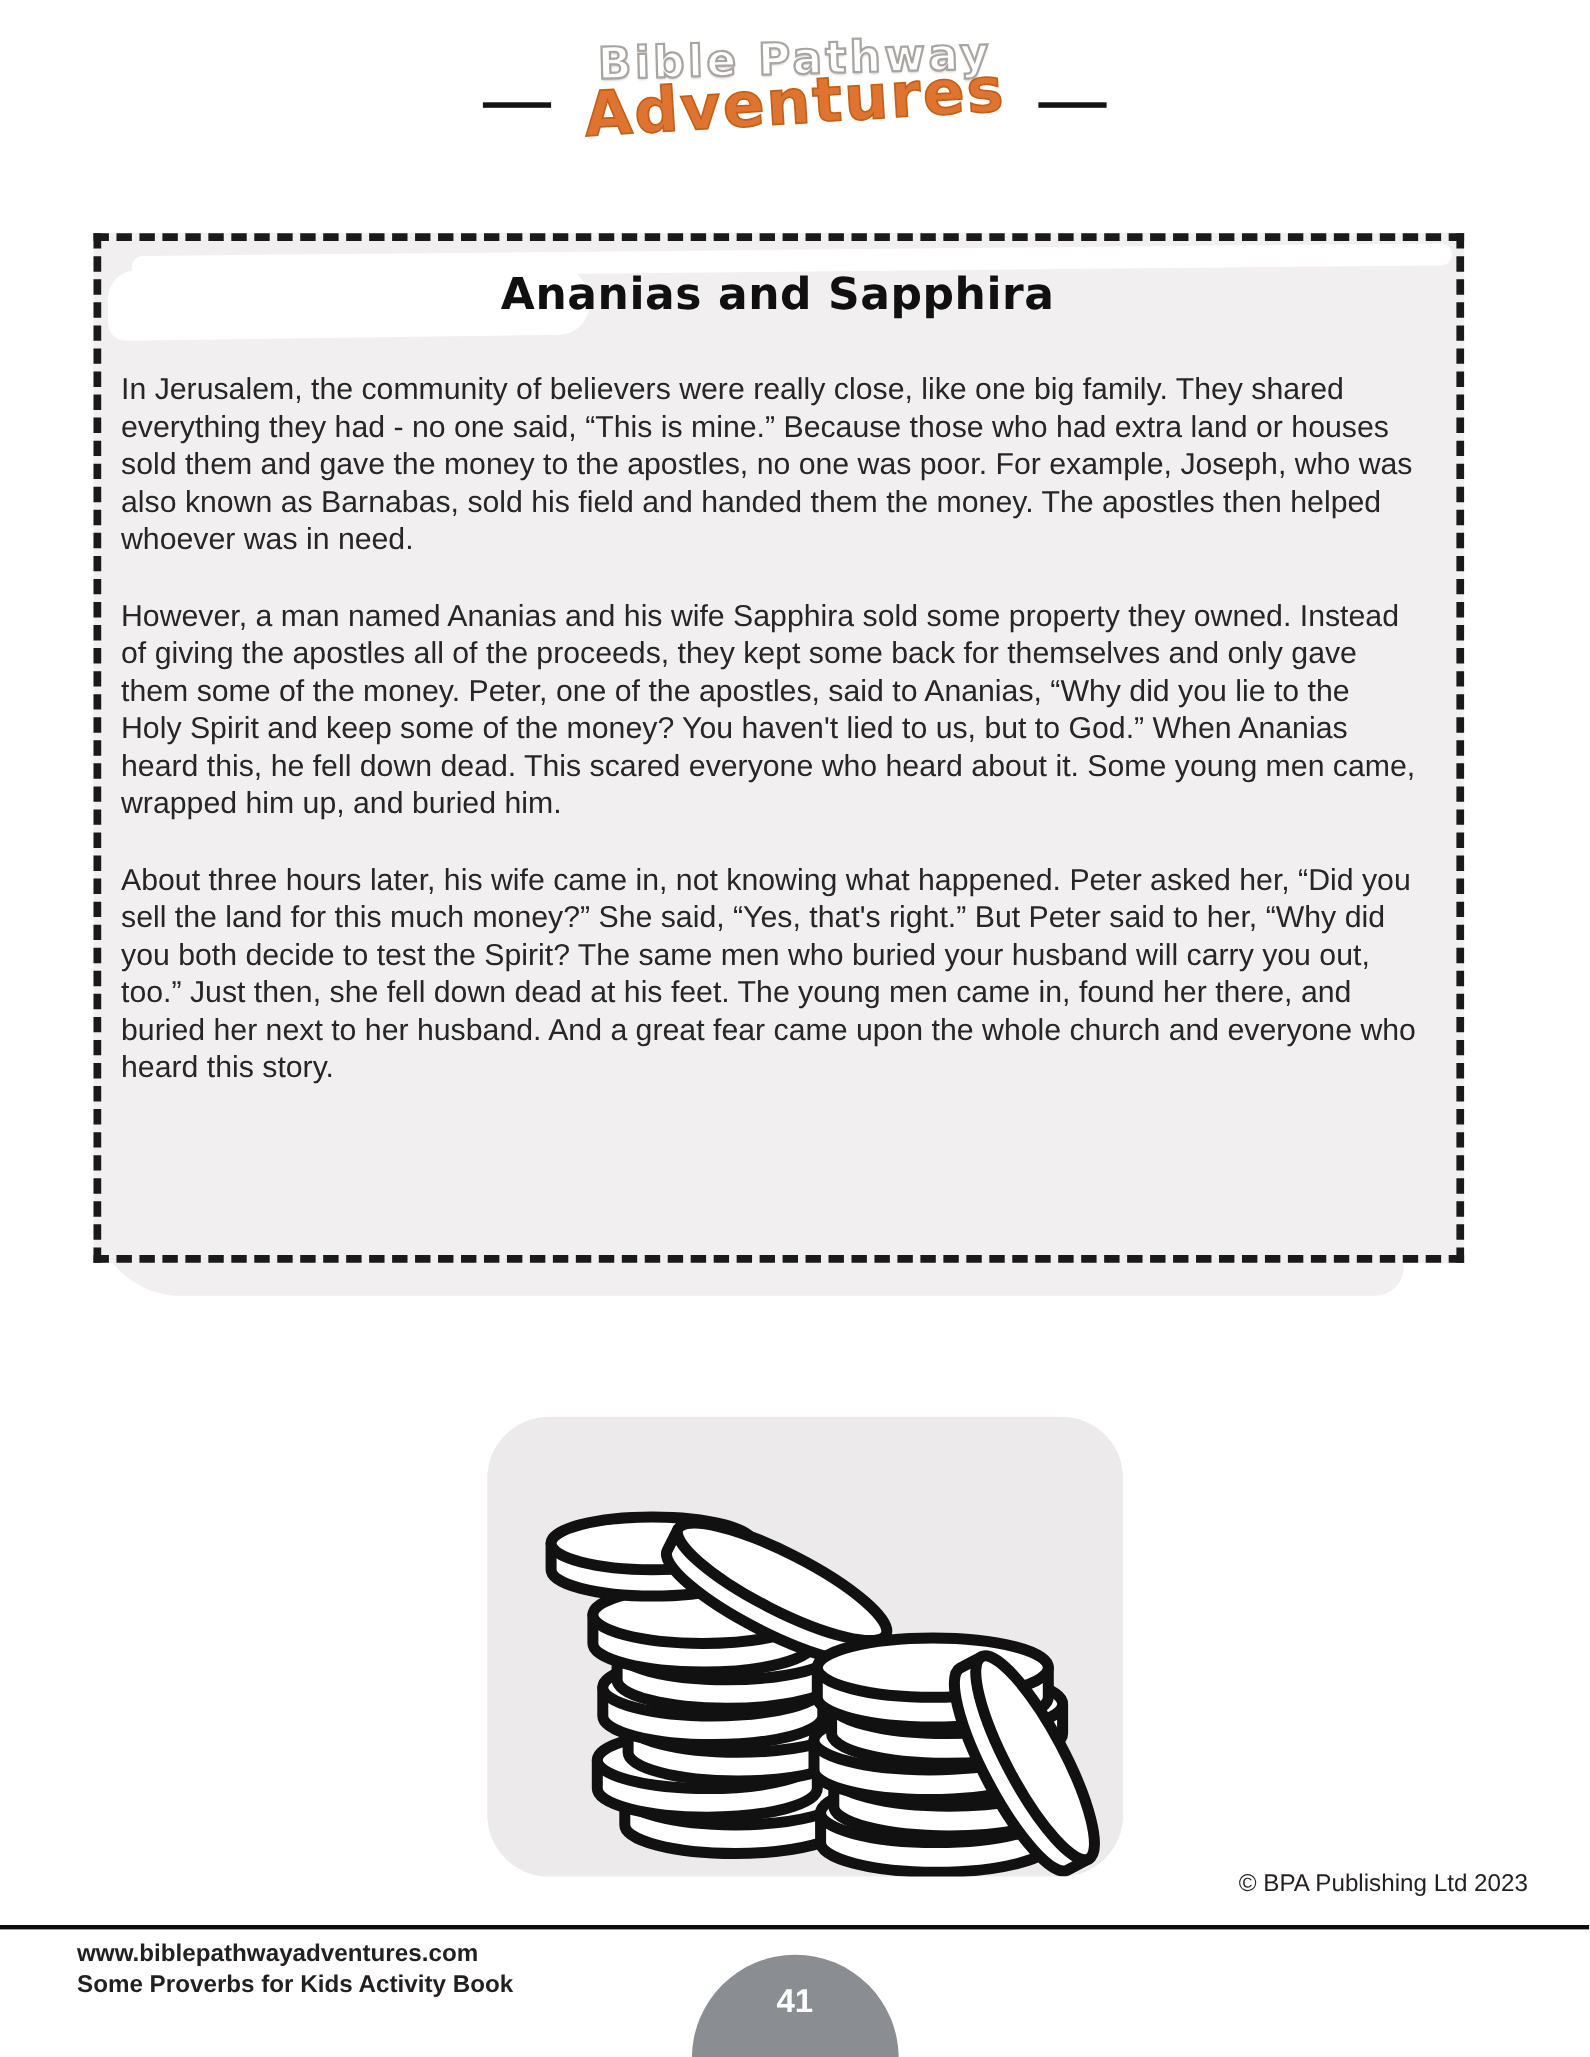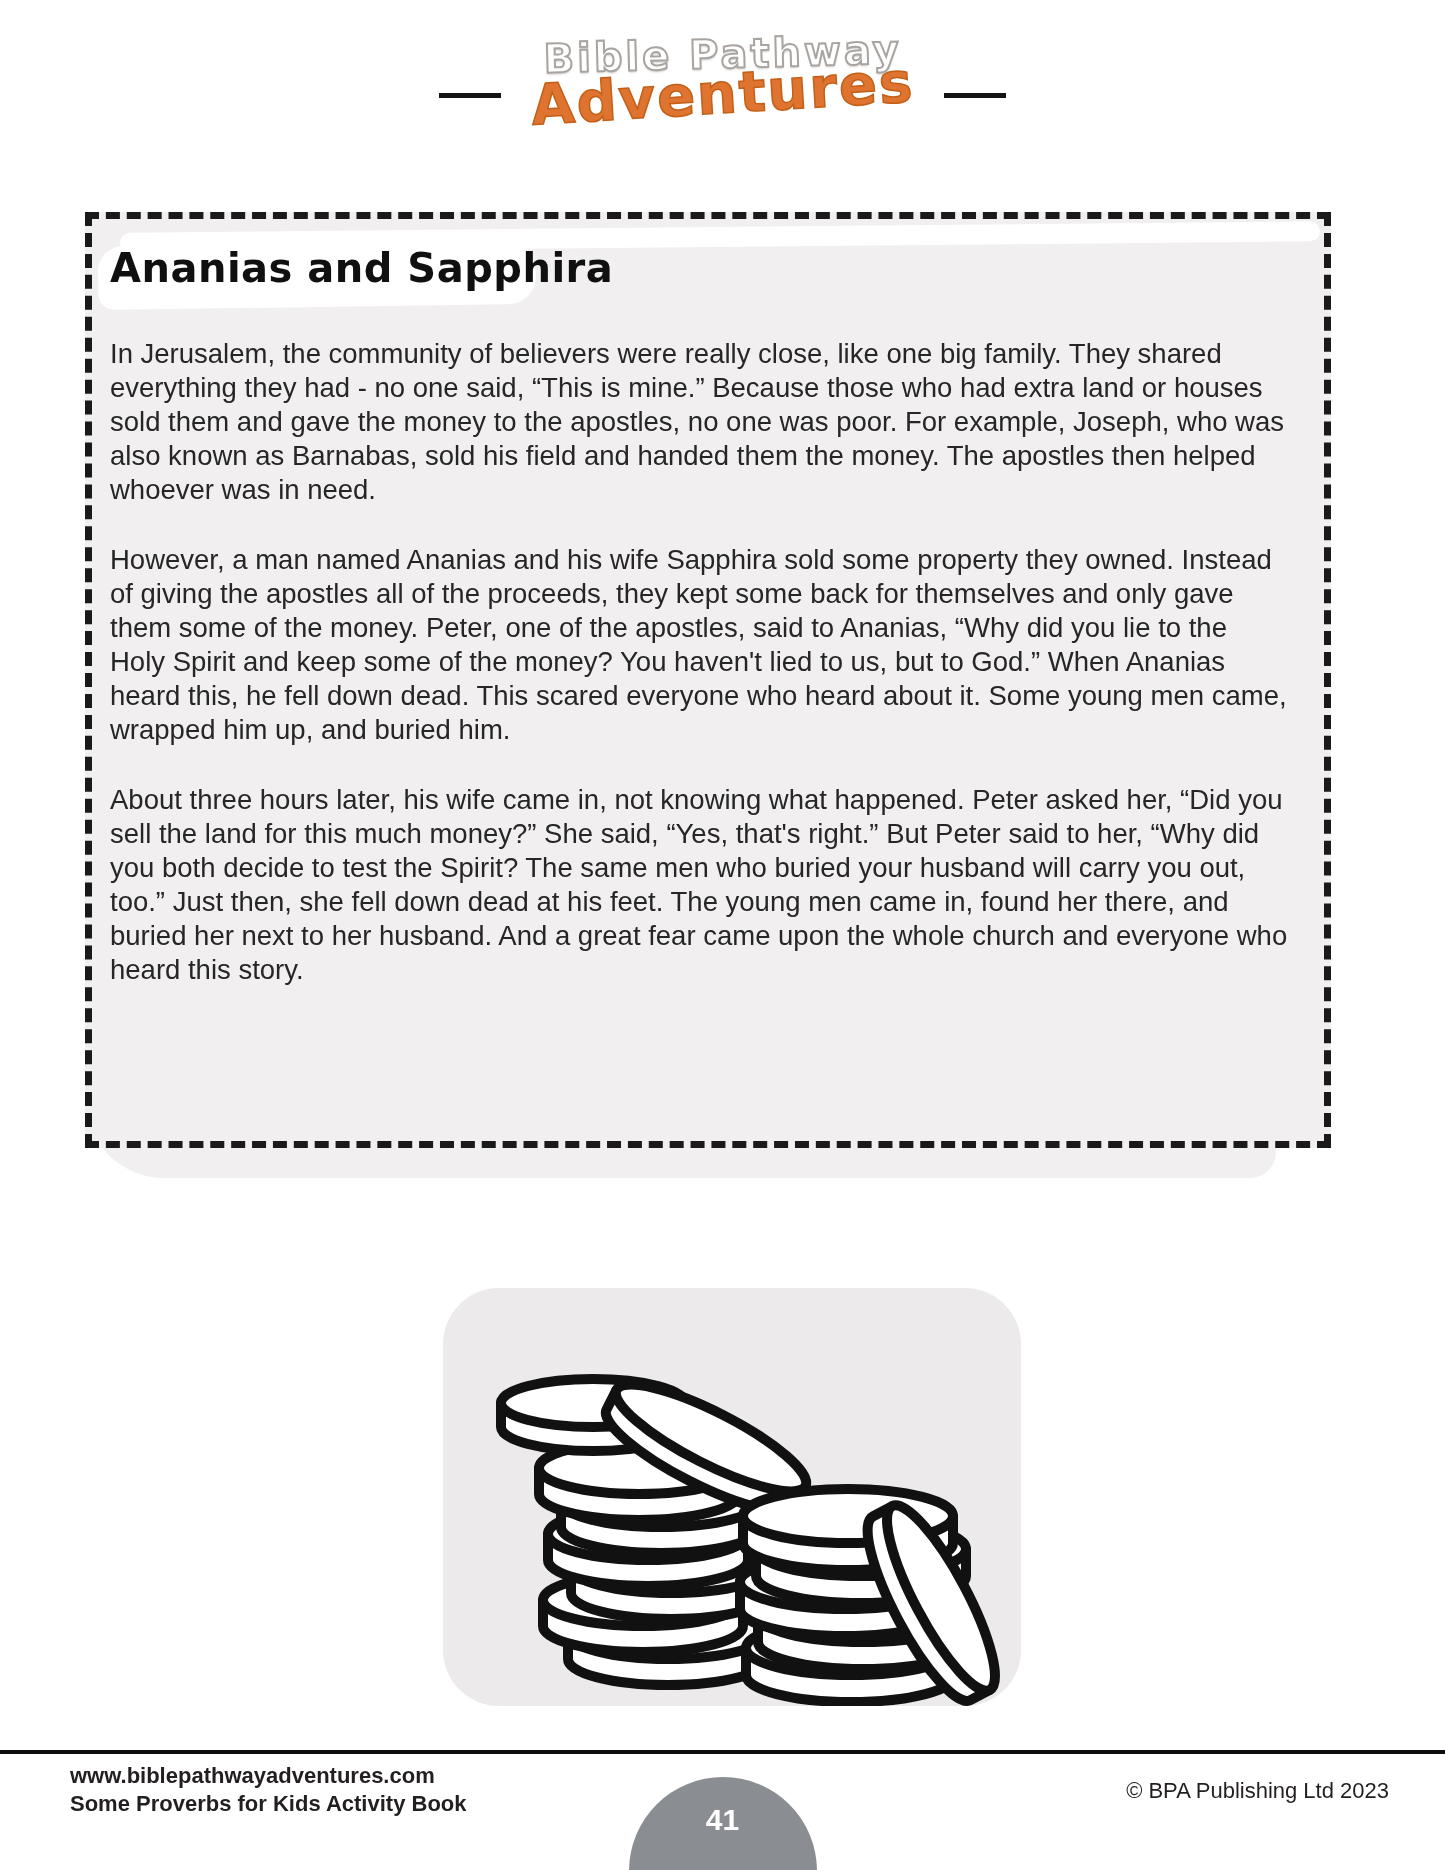--- a/index.html
+++ b/index.html
@@ -36,38 +36,38 @@
     position:absolute;top:8px;left:28px;right:4px;height:20px;background:#ffffff;
     border-radius:10px;transform:rotate(-0.55deg);
   }
   .title-highlight{
     position:absolute;top:24px;left:6px;width:438px;height:64px;background:#ffffff;
     border-radius:26px 34px 28px 16px;transform:rotate(-0.8deg);
   }
   .story-title{
     position:relative;z-index:2;margin:0 0 46px 0;
     font-family:"DejaVu Sans", sans-serif;font-size:40px;line-height:46px;font-weight:bold;
-    color:#101010;letter-spacing:0.5px;
+    color:#101010;letter-spacing:0.5px;text-align:center;
   }
   .story-box p{
     position:relative;z-index:2;margin:0 16px 36px 0;max-width:1216px;
     font-size:27.5px;line-height:34px;color:#262626;
   }
 
   
   .coins-panel{
     position:absolute;left:443px;top:1288px;width:578px;height:418px;margin:0;
     background:#eceaea;border-radius:56px;
   }
   .coins-panel svg{position:absolute;left:0;top:0;width:100%;height:100%;}
 
   
   .footer-rule{position:absolute;left:0;top:1750px;width:100%;height:4px;background:#0d0d0d;}
   .footer-left{position:absolute;left:70px;top:1762px;font-size:22px;line-height:28px;color:#231f20;font-weight:bold;}
-  .footer-right{position:absolute;right:56px;top:1778px;font-size:22px;color:#231f20;}
+  .footer-right{position:absolute;right:56px;top:1699px;font-size:22px;color:#231f20;}
   .page-circle{
     position:absolute;left:50%;top:1777px;transform:translateX(-50%);
     width:188px;height:188px;border-radius:50%;background:#8a8e92;
     box-sizing:border-box;padding-top:26px;text-align:center;
     color:#ffffff;font-weight:bold;font-size:30px;
   }
 </style>
 </head>
 <body>
 

